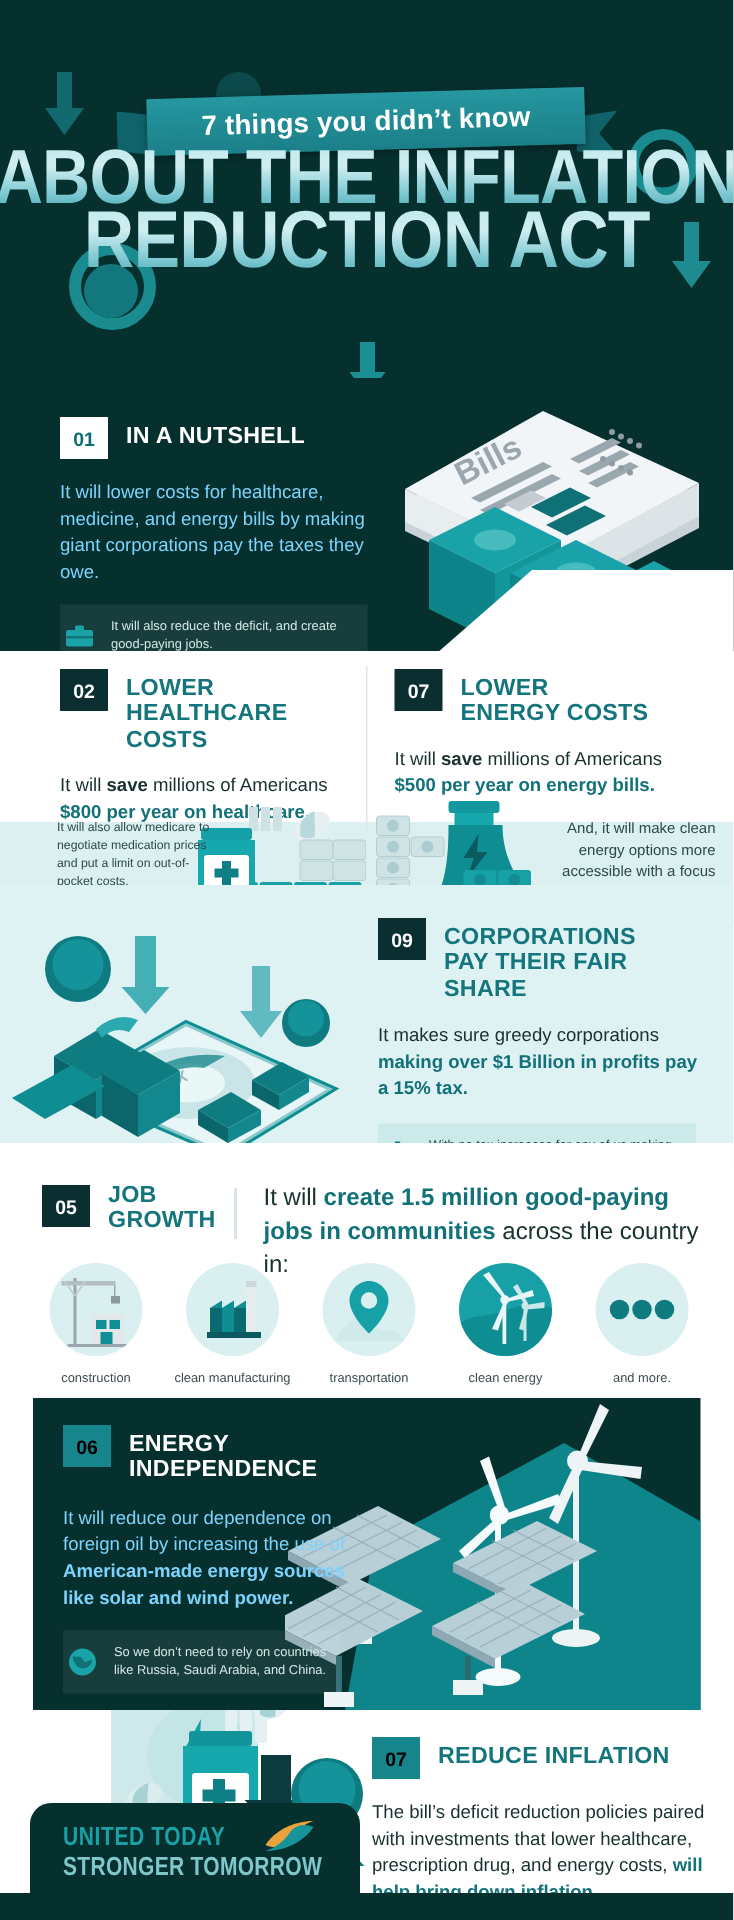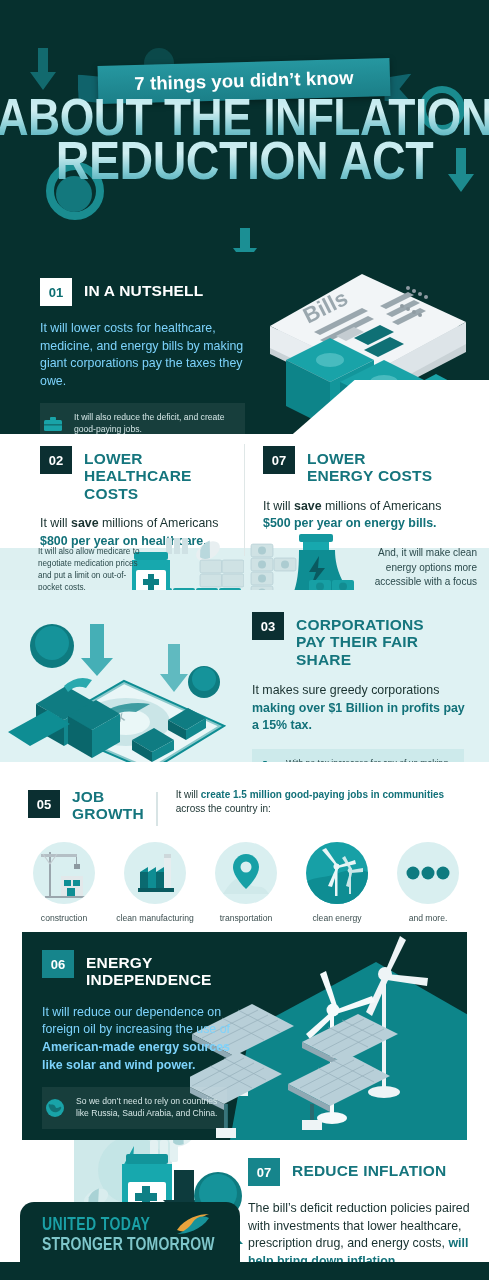--- a/index.html
+++ b/index.html
@@ -53,21 +53,21 @@
     position:absolute; right:0; bottom:-2px; width:320px; height:56px; background:#ffffff;
     clip-path:polygon(38% 100%, 58% 0%, 100% 0%, 100% 100%);
     border-top-left-radius:0;
   }
   .badge{
     display:inline-flex; align-items:center; justify-content:center;
     width:32px; height:28px; font-size:13px; font-weight:bold; flex:none;
   }
   .badge-white{ background:#ffffff; color:#0d6e72; }
   .badge-dark{ background:#0b2f31; color:#ffffff; }
-  .badge-teal{ background:#16858c; color:#ffffff; }
+  .badge-teal{ background:#16858c; color:#000000; }
 
   .sec-head{ display:flex; align-items:flex-start; gap:12px; }
   .sec-title{ font-size:15.5px; font-weight:bold; line-height:1.12; letter-spacing:.2px; padding-top:4px; }
   .t-white{ color:#ffffff; }
   .t-teal{ color:#15757d; }
 
   .body-txt{ font-size:12.4px; line-height:1.42; }
   .b-white{ color:#7dd3fc; }
   .b-dark{ color:#18312f; }
   .hl-teal{ color:#127179; font-weight:bold; }
@@ -371,21 +371,21 @@
       <path d="M144 152 L166 140 L166 150 L144 162 Z" fill="#12888e"></path>
       <path d="M160 120 L180 108 L198 118 L178 130 Z" fill="#0f7c82"></path>
       <path d="M160 120 L178 130 L178 140 L160 130 Z" fill="#0a666b"></path>
       <path d="M178 130 L198 118 L198 128 L178 140 Z" fill="#12888e"></path>
       <path d="M56 86 q14 -12 28 -6 l-6 8 q-10 -4 -18 4z" fill="#2aa9ae"></path>
       <path d="M0 132 L40 110 L62 124 L22 146 Z" fill="#0e8d93"></path>
     </svg>
 
     <div style="position:absolute;left:252px;top:22px;width:220px;">
       <div class="sec-head">
-        <span class="badge badge-dark">03</span>
+        <span class="badge badge-dark">09</span>
         <span class="sec-title t-teal">
           <span>CORPORATIONS</span><br>
           <span>PAY THEIR FAIR SHARE</span>
         </span>
       </div>
       <p class="body-txt b-dark" style="margin-top:14px;width:215px;">
         <span>It makes sure greedy corporations </span><span class="hl-teal">making over $1 Billion in profits pay a 15% tax.</span>
       </p>
       <div class="note note-light" style="margin-top:14px;width:212px;background:#cdeaeb;">
         <span class="note-ico">
@@ -403,21 +403,21 @@
   </div>
 
   <div class="s05">
     <div class="job-row">
       <span class="badge badge-dark" style="margin-top:2px;">05</span>
       <span class="sec-title t-teal" style="padding-top:0;">
         <span>JOB</span><br>
         <span>GROWTH</span>
       </span>
       <div class="job-divider"></div>
-      <p class="body-txt b-dark" style="width:305px;font-size:10px;">
+      <p class="body-txt b-dark" style="width:305px;font-size:16px;">
         <span>It will </span><span class="hl-teal">create 1.5 million good-paying jobs in communities</span><span> across the country in:</span>
       </p>
     </div>
 
     <div class="icons-row">
       <div class="icon-item">
         <div class="icon-circle">
           <svg width="62" height="62" viewBox="0 0 62 62">
             <path d="M16 10h2v44h-2z" fill="#9aa6ad"></path>
             <path d="M8 12h36v3H8z" fill="#b4bfc5"></path>

